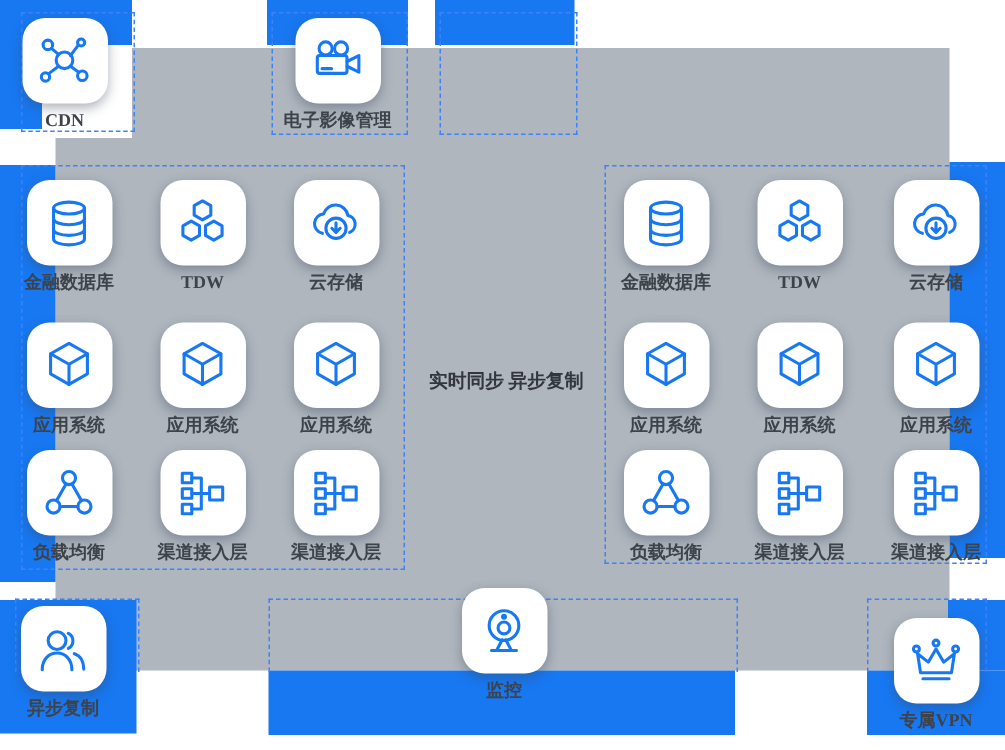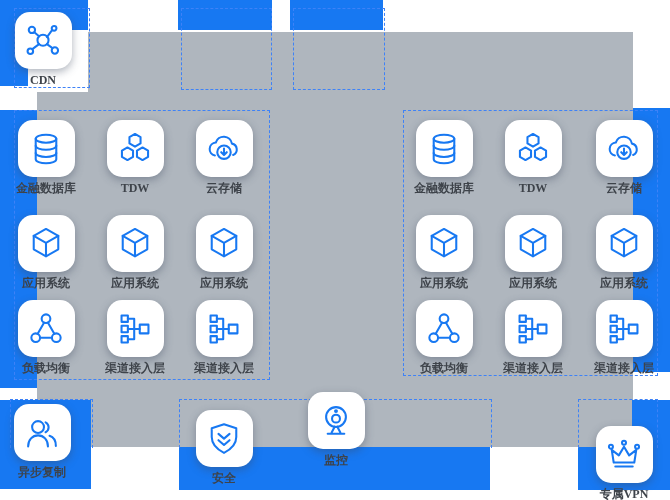--- a/index.html
+++ b/index.html
@@ -151,20 +151,28 @@
   <div class="dbox nb" style="left:578px;top:399px;width:78px;height:48px"></div>
 
   <div class="node" style="left:-2px;top:12px">
     <div class="tile">
       <svg class="glyph">
           <use href="#ic-cdn"></use>
         </svg>
     </div>
     <div class="nlabel">CDN</div>
   </div>
+  <div class="node" style="left:180px;top:12px">
+    <div class="tile">
+      <svg class="glyph">
+          <use href="#ic-camera"></use>
+        </svg>
+    </div>
+    <div class="nlabel">电子影像管理</div>
+  </div>
 
   <div class="node" style="left:1px;top:120px">
     <div class="tile">
       <svg class="glyph">
           <use href="#ic-db"></use>
         </svg>
     </div>
     <div class="nlabel">金融数据库</div>
   </div>
   <div class="node" style="left:90px;top:120px">
@@ -298,46 +306,39 @@
   </div>
   <div class="node" style="left:579px;top:300px">
     <div class="tile">
       <svg class="glyph">
           <use href="#ic-tree"></use>
         </svg>
     </div>
     <div class="nlabel">渠道接入层</div>
   </div>
 
+  <div class="centernote" style="left:250px;top:246px">实时同步 异步复制</div>
 
   <div class="node" style="left:-3px;top:404px">
     <div class="tile">
       <svg class="glyph">
           <use href="#ic-users"></use>
         </svg>
     </div>
     <div class="nlabel">异步复制</div>
   </div>
-  <div class="node" style="left:179px;top:410px">
-    <div class="tile">
-      <svg class="glyph">
-          <use href="#ic-shield"></use>
-        </svg>
-    </div>
-    <div class="nlabel">安全</div>
-  </div>
   <div class="node" style="left:291px;top:392px">
     <div class="tile">
       <svg class="glyph">
           <use href="#ic-webcam"></use>
         </svg>
     </div>
     <div class="nlabel">监控</div>
   </div>
-  <div class="node" style="left:579px;top:426px">
+  <div class="node" style="left:579px;top:412px">
     <div class="tile">
       <svg class="glyph">
           <use href="#ic-crown"></use>
         </svg>
     </div>
     <div class="nlabel">专属VPN</div>
   </div>
 
 </div>
 

